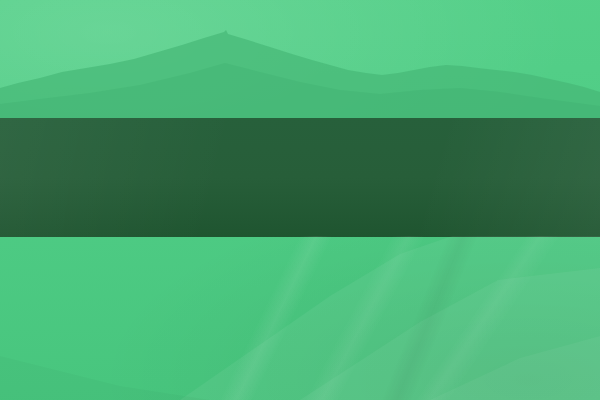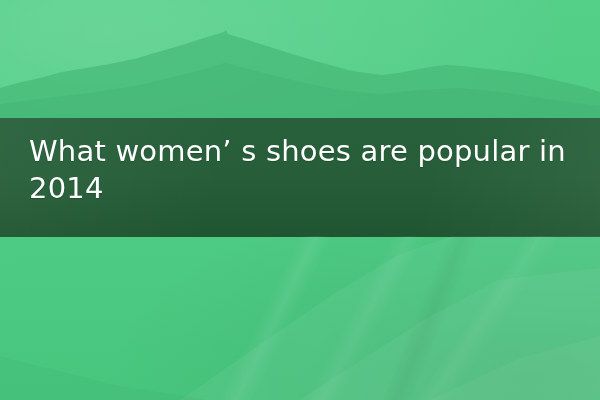--- a/index.html
+++ b/index.html
@@ -116,21 +116,20 @@
 
   <div class="ridge-top">
     <svg viewBox="0 0 600 120" preserveAspectRatio="none" aria-hidden="true">
       <path d="M0,120 L0,88 L18,83 L40,78 L62,72 L86,68 L110,64 L134,59 L158,52 L182,45 L204,38 L224,32 L226,30 L228,34 L248,40 L270,47 L292,54 L312,60 L330,65 L348,70 L366,73 L382,75 L398,73 L414,70 L430,67 L446,65 L462,66 L478,68 L496,70 L514,72 L532,75 L550,79 L568,83 L584,87 L600,92 L600,120 Z" fill="#46b877" opacity="0.72"></path>
       <path d="M0,120 L0,104 L40,99 L90,93 L140,85 L190,73 L225,63 L260,72 L300,82 L340,90 L380,94 L420,90 L460,88 L500,92 L540,98 L600,106 L600,120 Z" fill="#3fb06f" opacity="0.35"></path>
     </svg>
   </div>
 
   <div class="caption-band"></div>
 
-  <h1 class="caption-title">What women’ s shoes are popular in 2014</h1>
 
   <div class="ridge-bottom">
     <svg viewBox="0 0 600 164" preserveAspectRatio="none" aria-hidden="true">
       <path d="M600,0 L600,164 L180,164 L330,60 L400,18 L452,0 Z" fill="#ffffff" opacity="0.055"></path>
       <path d="M600,32 L600,164 L300,164 L420,86 L498,44 Z" fill="#ffffff" opacity="0.05"></path>
       <path d="M600,100 L600,164 L430,164 L520,122 Z" fill="#ffffff" opacity="0.045"></path>
       <path d="M0,164 L0,120 L120,150 L210,164 Z" fill="#000000" opacity="0.025"></path>
     </svg>
   </div>
   <div class="slope-texture"></div>

